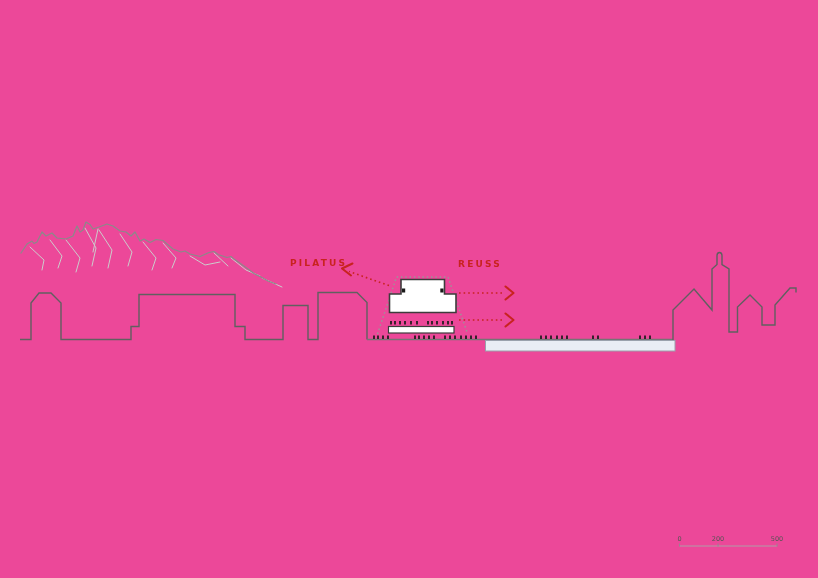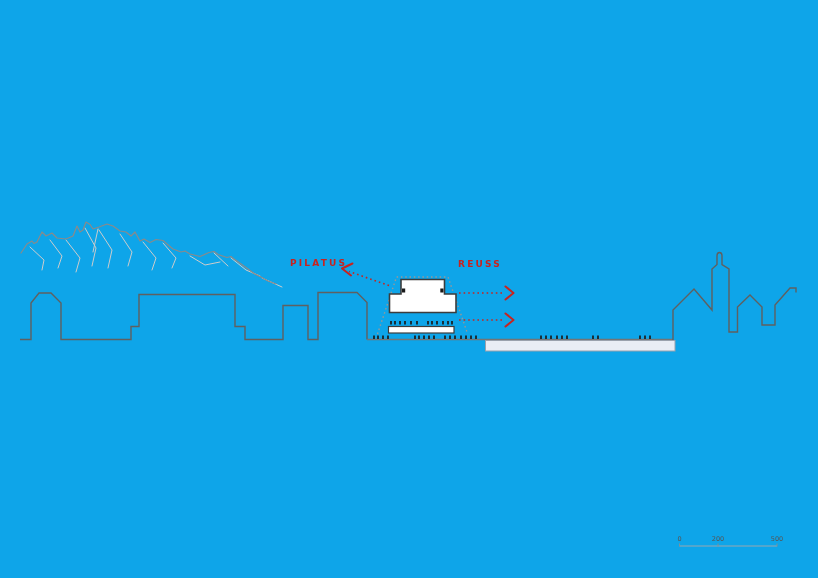--- a/index.html
+++ b/index.html
@@ -1,16 +1,16 @@
 <!DOCTYPE html>
 <html><head>
 <meta charset="utf-8">
 <style>
   html,body{margin:0;padding:0;background:#ffffff;}
-  .canvas{position:relative;width:818px;height:578px;background:#0ea5e9;overflow:hidden;}
+  .canvas{position:relative;width:818px;height:578px;background:#ec4899;overflow:hidden;}
   svg{display:block;}
   .mtn-ridge{fill:none;stroke:#8a8a8a;stroke-width:1.2;stroke-linejoin:round;stroke-linecap:round;}
   .mtn-light{fill:none;stroke:#cccccc;stroke-width:1;stroke-linejoin:round;stroke-linecap:round;}
   .skyline{fill:none;stroke:#606060;stroke-width:1.4;stroke-linejoin:miter;}
   .ground{fill:none;stroke:#757575;stroke-width:1.3;}
   .bldg{fill:#ffffff;stroke:#3c3c3c;stroke-width:1.6;stroke-linejoin:miter;}
   .bldg-thin{fill:#ffffff;stroke:#3c3c3c;stroke-width:1.2;}
   .envelope{fill:none;stroke:#989898;stroke-width:1.4;stroke-dasharray:1.5 2.8;}
   .people{fill:none;stroke:#1a1a1a;stroke-width:1.7;}
   .water{stroke:#9aa1ad;stroke-width:1;}

